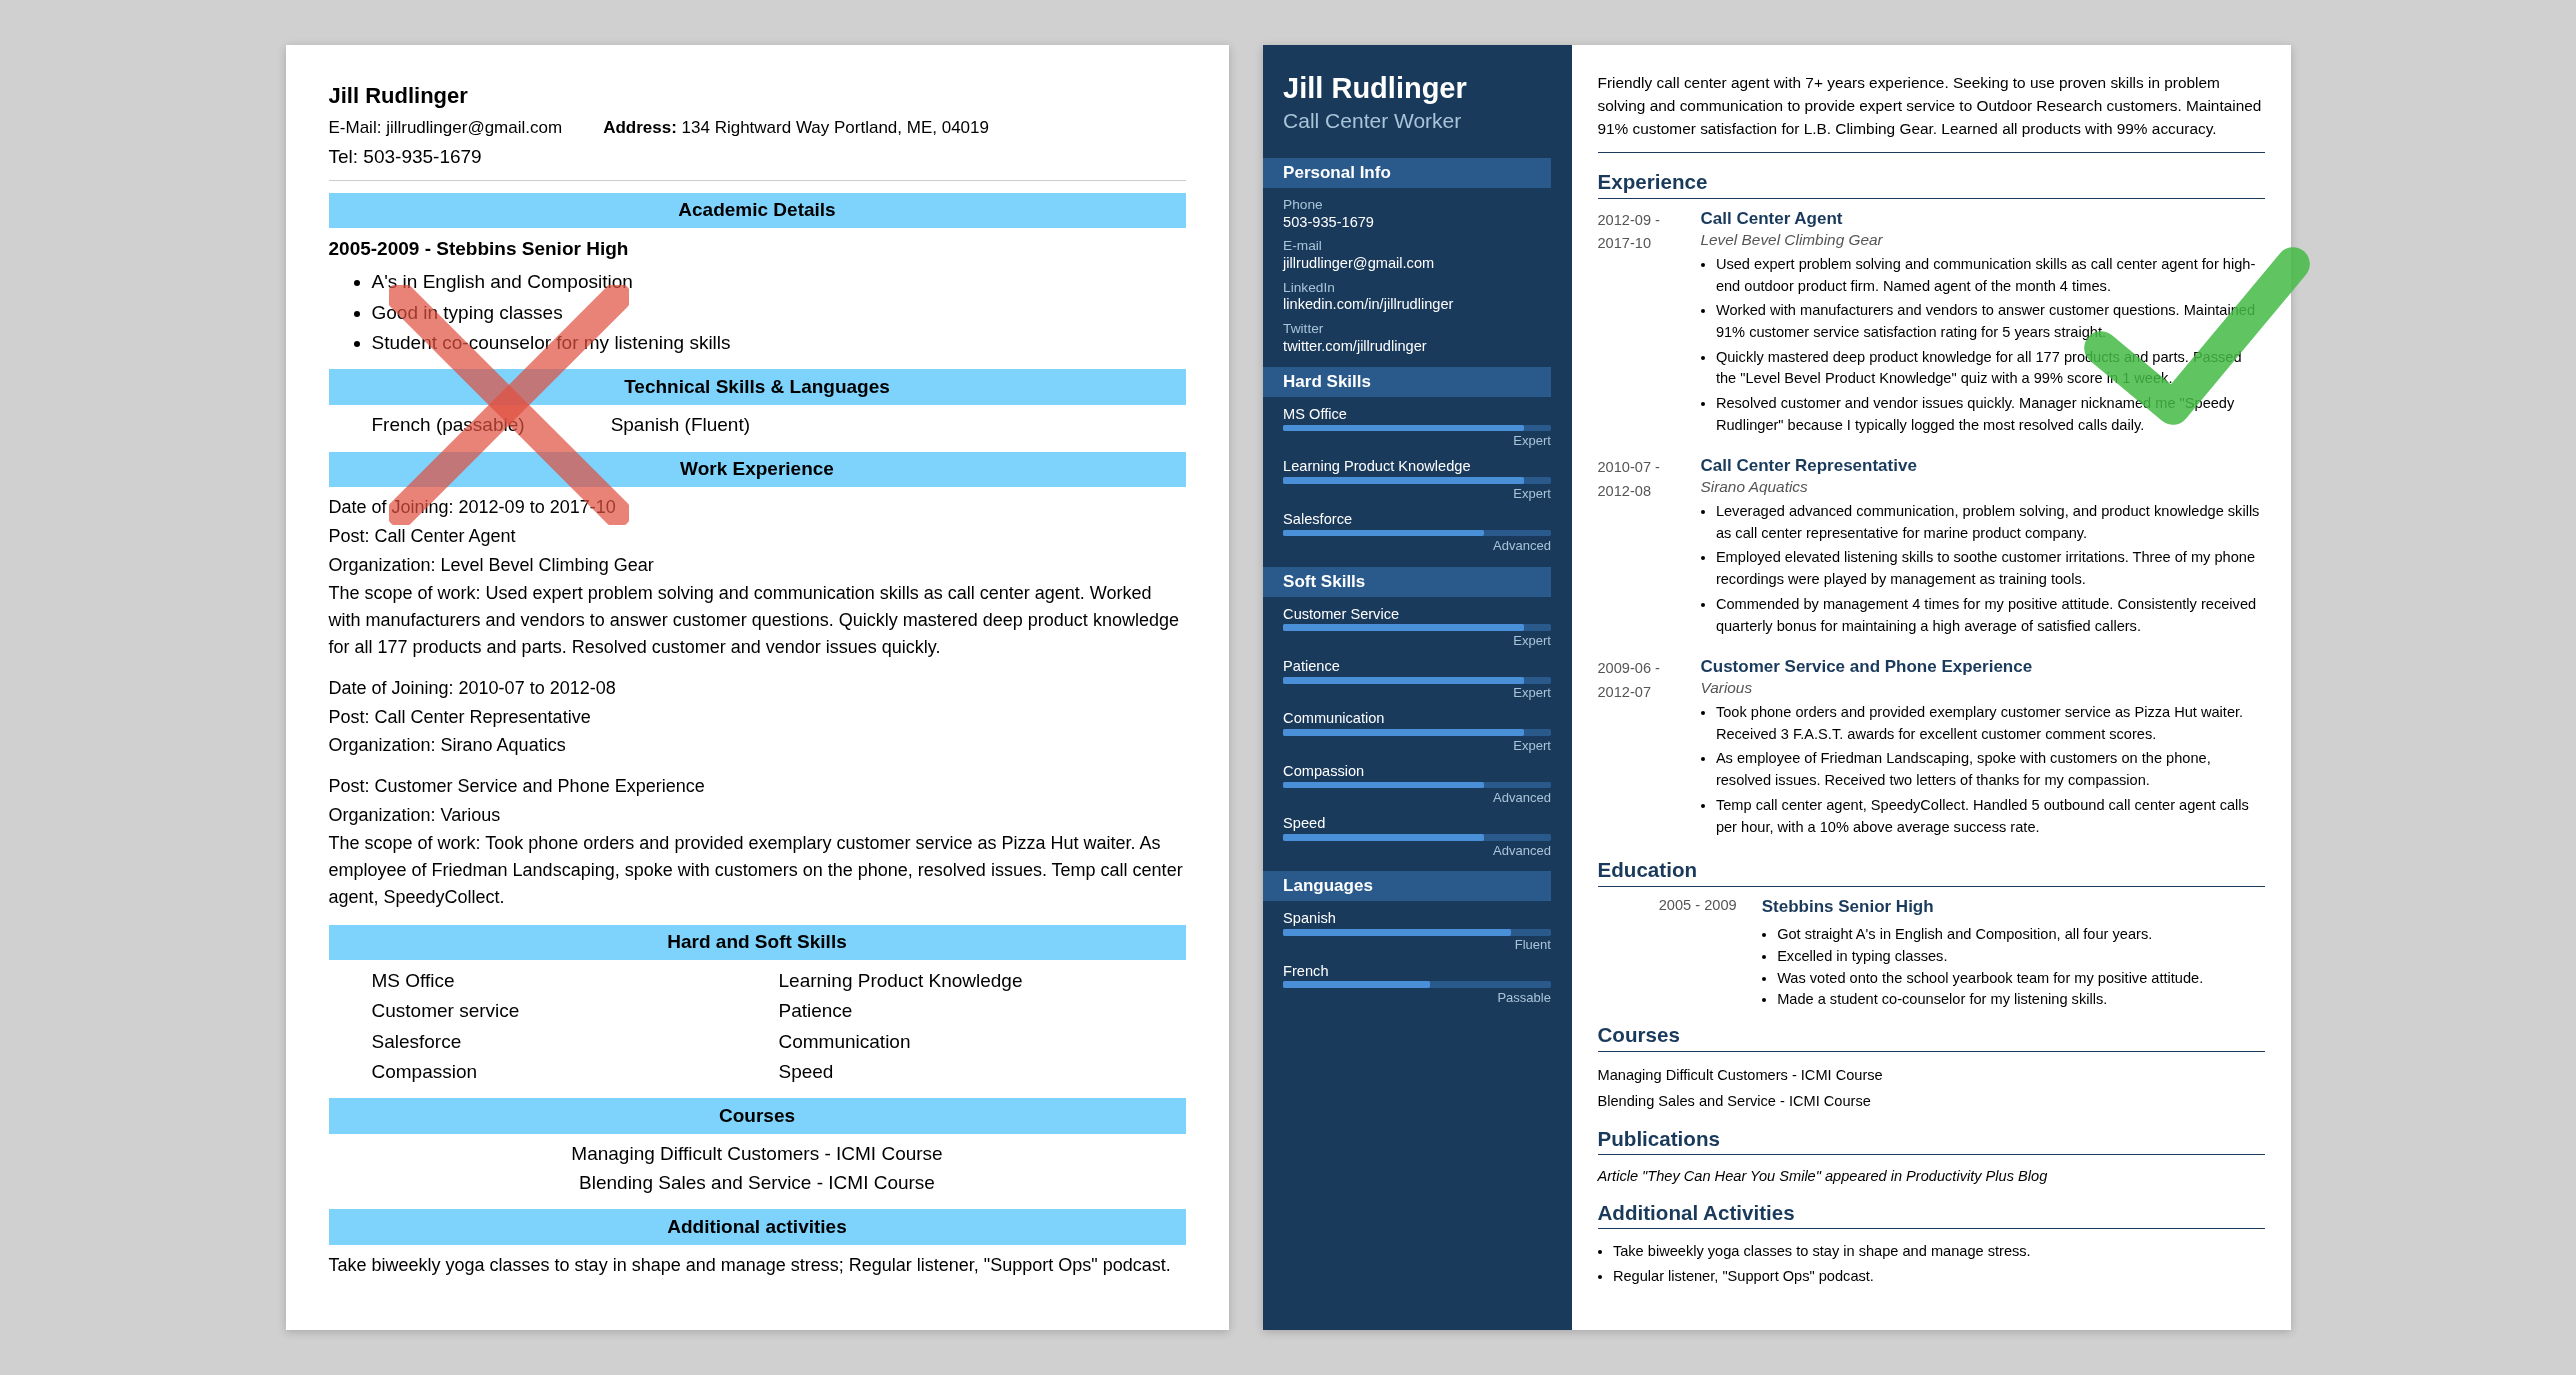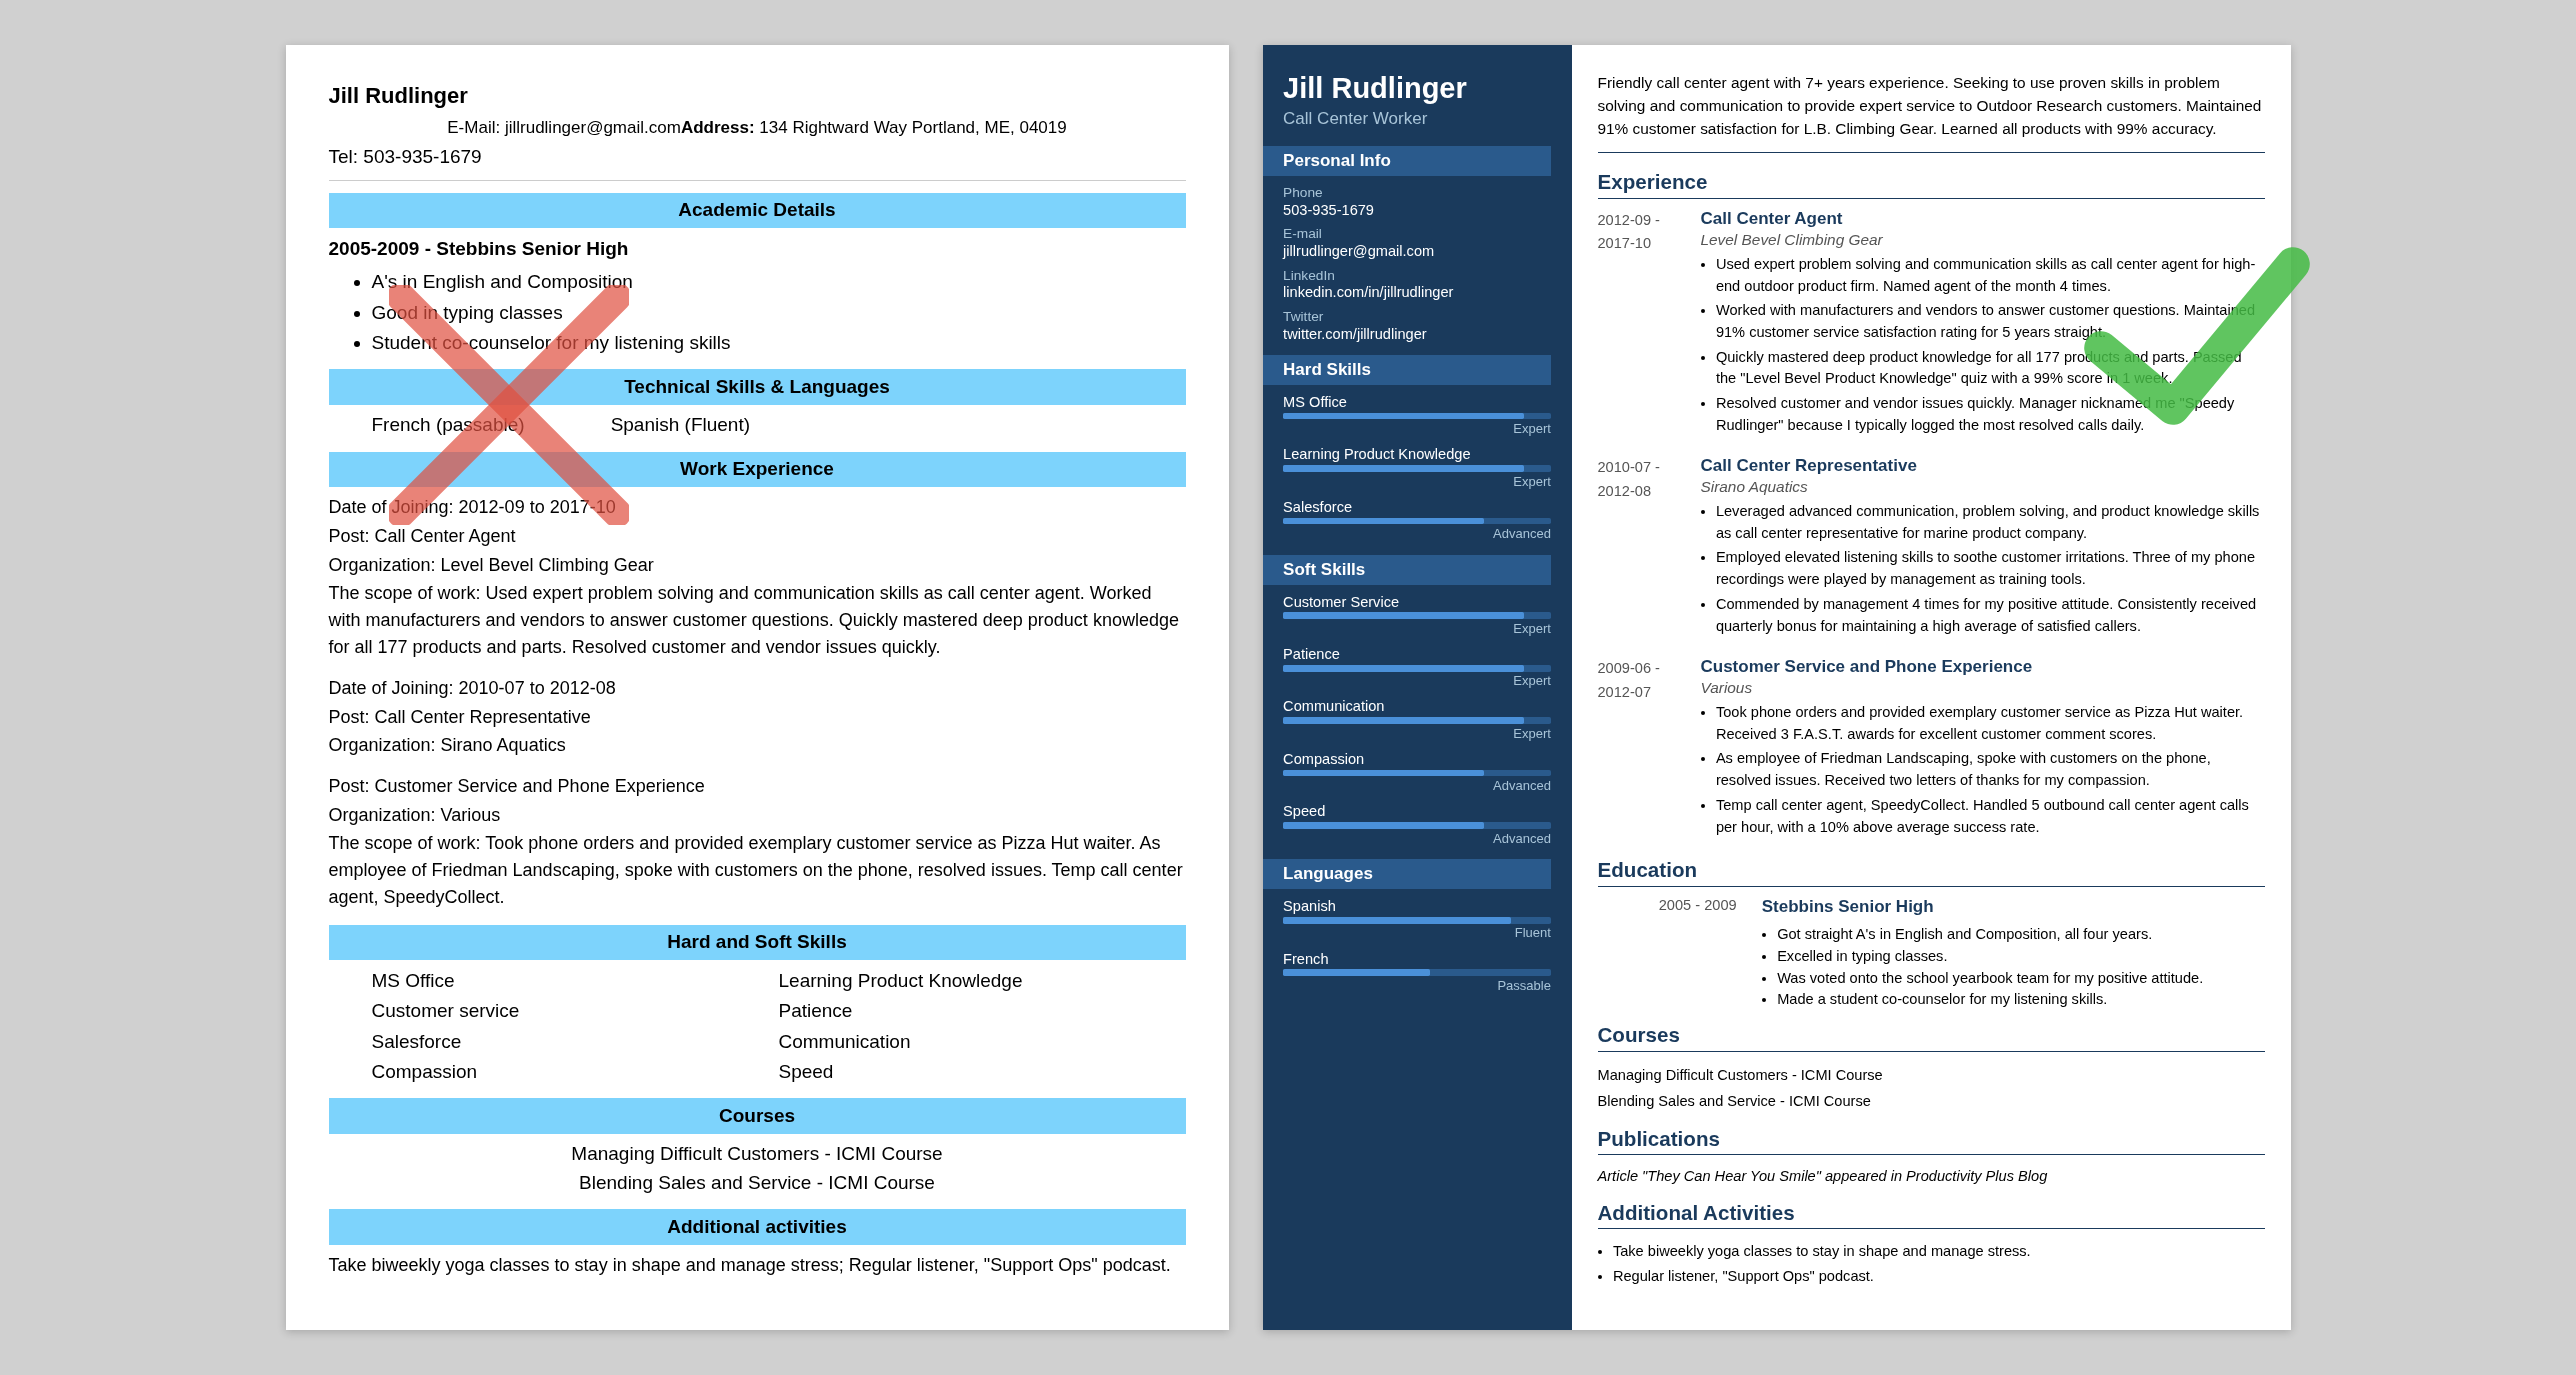--- a/index.html
+++ b/index.html
@@ -28,23 +28,24 @@
     }
 
     .resume-left .name {
       font-size: 22px;
       font-weight: bold;
       margin-bottom: 3.4px;
     }
 
     .resume-left .contact-row {
       display: flex;
-      justify-content: center;
+      justify-content: flex-start;
       font-size: 17px;
       margin-bottom: 1.7px;
+      gap: 41px;
     }
 
     .resume-left .contact-left { font-size: 17px; }
     .resume-left hr { border: none; border-top: 0.9px solid #ccc; margin: 8.6px 0; }
 
     .section-header {
       background: #7dd3fc;
       text-align: center;
       font-weight: bold;
       font-size: 19px;
@@ -127,23 +128,23 @@
 
     .right-sidebar .sidebar-name {
       font-size: 29px;
       font-weight: bold;
       color: white;
       line-height: 1.2;
       margin-bottom: 3.4px;
     }
 
     .right-sidebar .sidebar-title {
-      font-size: 17px;
+      font-size: 21px;
       color: #a8c4d8;
-      margin-bottom: 17px;
+      margin-bottom: 25px;
     }
 
     .right-sidebar .section-title {
       background: #2a5a8c;
       color: white;
       font-size: 17px;
       font-weight: bold;
       padding: 5.1px 8.6px;
       margin: 13.7px 0 8.6px -20.6px;
       padding-left: 20.6px;

